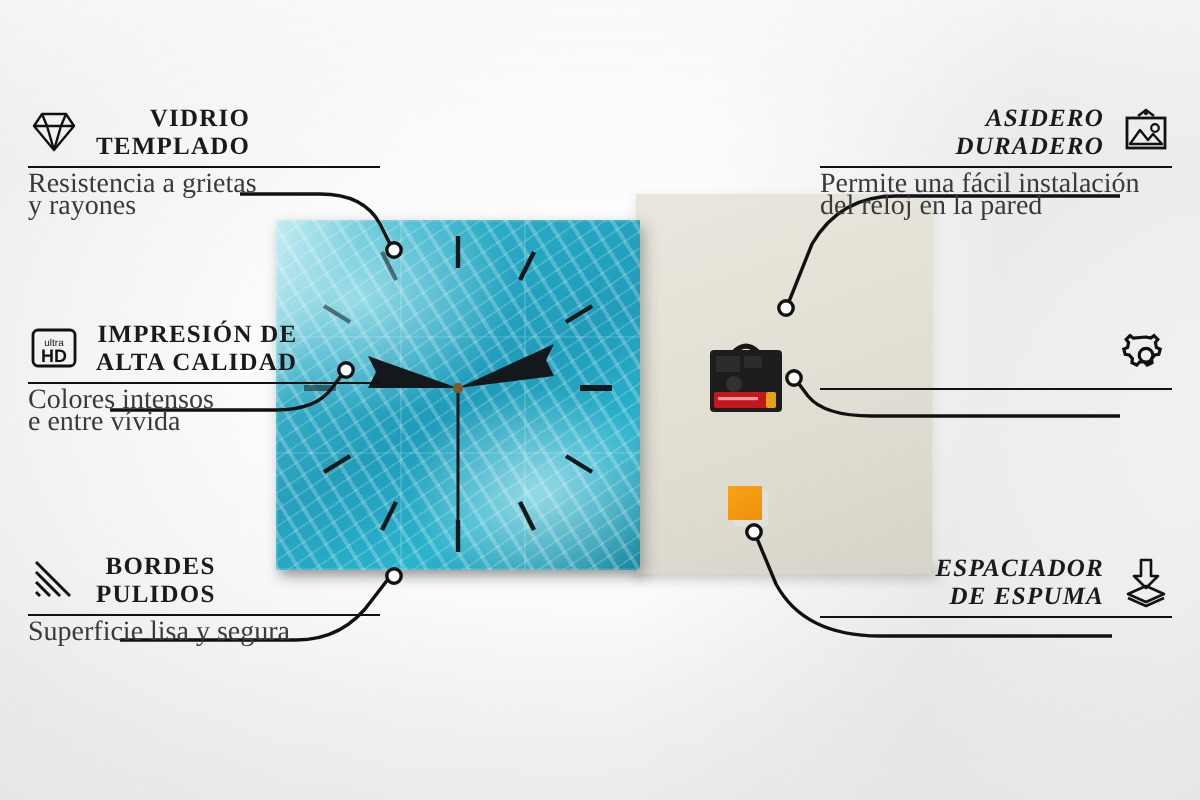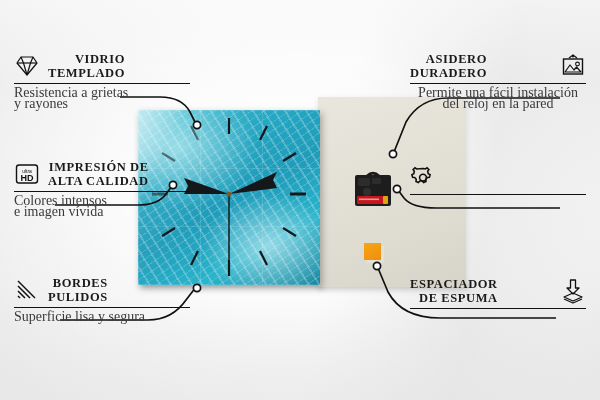--- a/index.html
+++ b/index.html
@@ -74,36 +74,36 @@
   #spacer-piece{
     position:absolute;left:364px;top:243px;width:17px;height:17px;z-index:5;
     background:linear-gradient(150deg,#f7a417,#ef8f0c);
     box-shadow:3px 3px 0 rgba(225,225,218,.95);
   }
 
   
   .feature{position:absolute;z-index:7;}
   .f-row{display:flex;align-items:center;gap:8px;}
   .f-left .f-row{justify-content:flex-start;}
-  .f-right .f-row{justify-content:space-between;}
+  .f-right .f-row{justify-content:flex-end;font-style:italic;}
   .f-title{
     font-family:"Liberation Serif", serif;
     font-weight:bold;font-size:12.5px;line-height:14px;
     letter-spacing:.6px;color:#1a1a1a;text-transform:uppercase;
     white-space:nowrap;
   }
   .f-left .f-title{text-align:right;}
   .f-right .f-title{text-align:right;}
   .f-rule{height:1.4px;background:#111;margin-top:3px;}
   .f-desc{
     font-family:"Liberation Serif", serif;
     font-size:14px;line-height:11px;color:#3a3a3a;margin-top:3px;white-space:pre-line;
   }
   .f-left .f-desc{text-align:left;}
-  .f-right .f-desc{text-align:center;}
+  .f-right .f-desc{text-align:left;}
   .f-icon{width:26px;height:26px;flex:0 0 26px;display:block;}
 
   
   #feature-tempered{left:14px;top:52px;width:176px;}
   #feature-print{left:14px;top:160px;width:176px;}
   #feature-edges{left:14px;top:276px;width:176px;}
   #feature-hanger{right:14px;top:52px;width:176px;}
   #feature-mechanism{right:14px;top:165px;width:176px;}
   #feature-spacer{right:14px;top:277px;width:176px;}
 </style>
@@ -207,21 +207,21 @@
         <text x="13" y="12" font-family="Liberation Sans, sans-serif" font-size="5" text-anchor="middle" fill="#111">ultra</text>
         <text x="13" y="20" font-family="Liberation Sans, sans-serif" font-size="9" font-weight="bold" text-anchor="middle" fill="#111">HD</text>
       </svg>
       <div>
         <div class="f-title">IMPRESIÓN DE</div>
         <div class="f-title">ALTA CALIDAD</div>
       </div>
     </div>
     <div class="f-rule"></div>
     <div class="f-desc">Colores intensos
-e imagen vívida</div>
+e entre vívida</div>
   </div>
 
   <div class="feature f-left" id="feature-edges">
     <div class="f-row">
       <svg class="f-icon" viewBox="0 0 26 26">
         <g stroke="#111" stroke-width="1.5">
           <line x1="4" y1="4" x2="21" y2="21"></line>
           <line x1="4" y1="9" x2="16" y2="21"></line>
           <line x1="4" y1="14" x2="11" y2="21"></line>
           <line x1="4" y1="19" x2="6" y2="21"></line>

